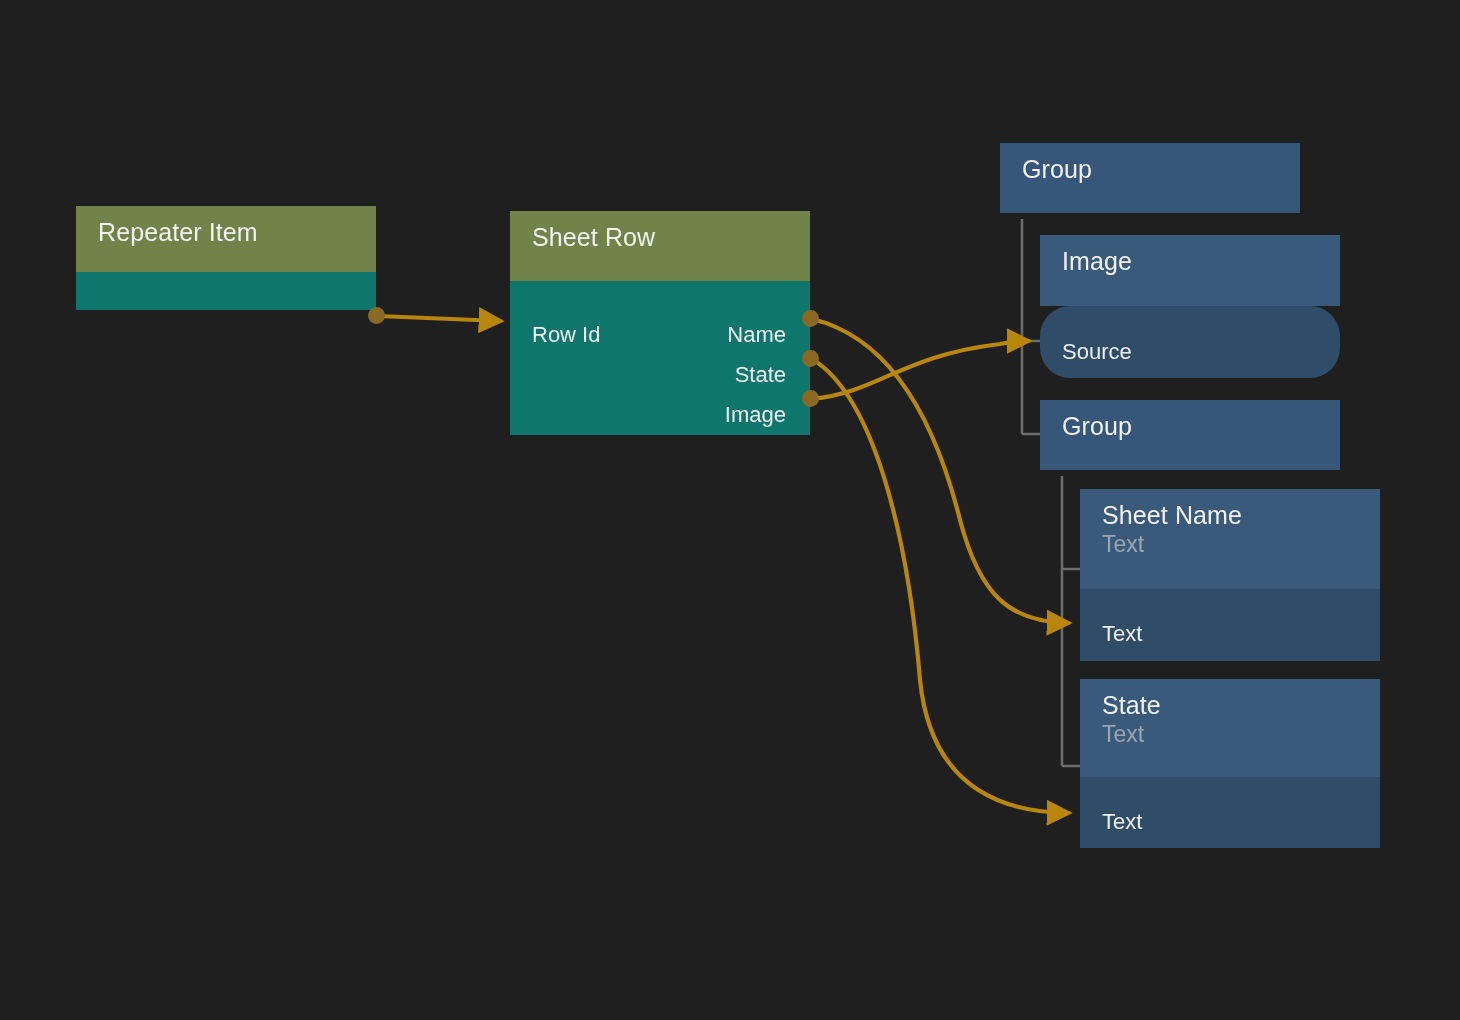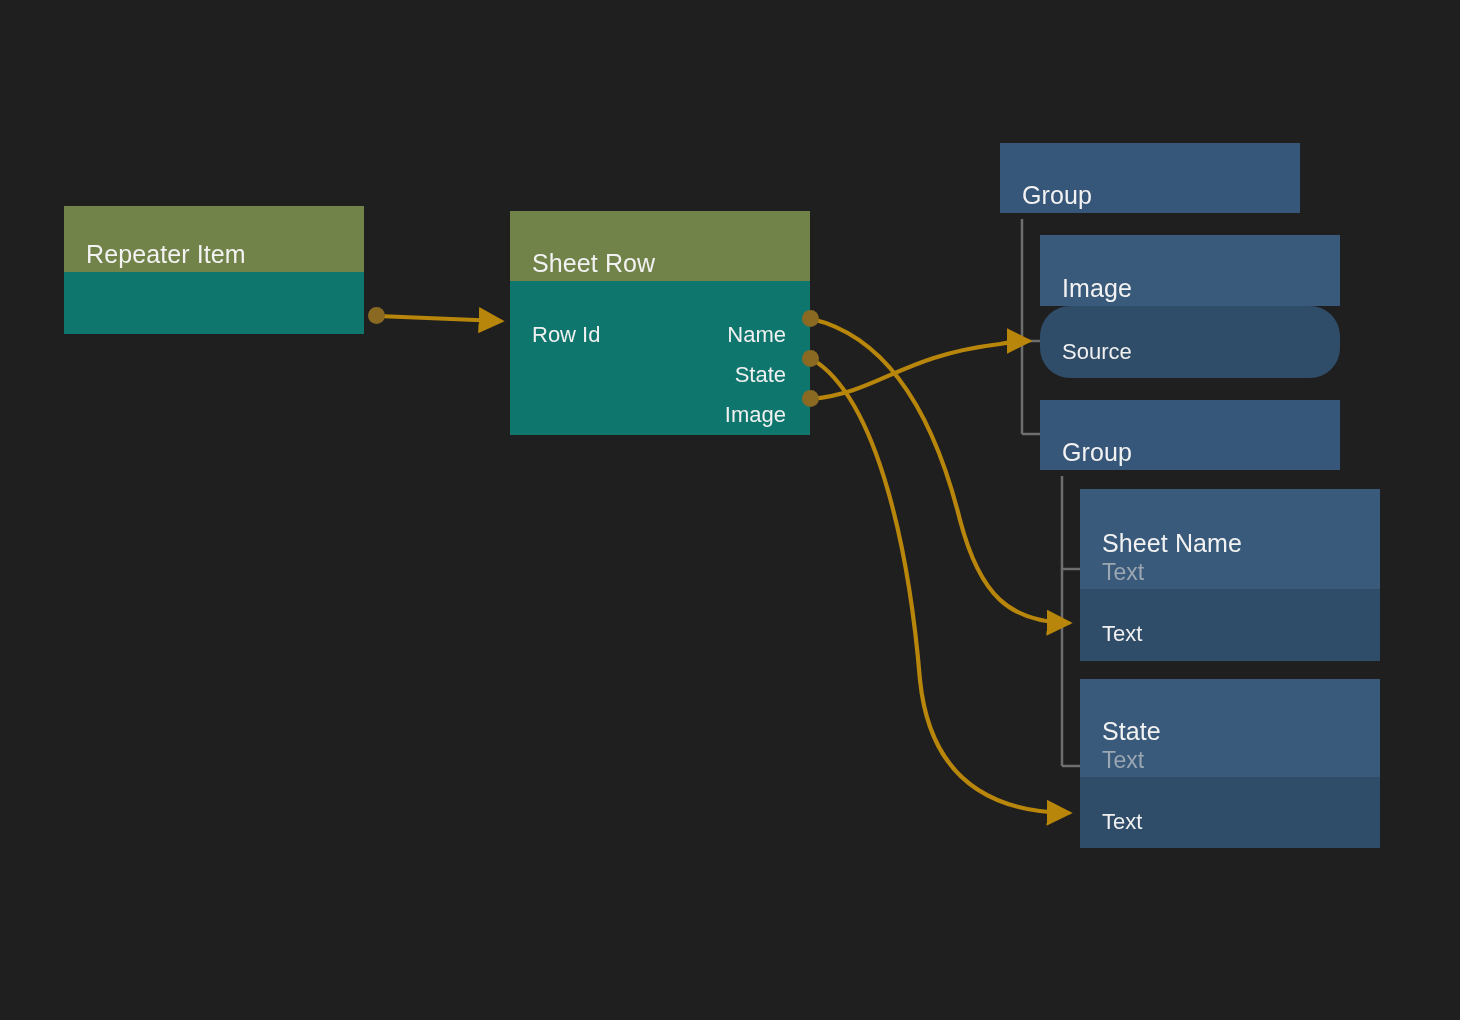--- a/index.html
+++ b/index.html
@@ -47,22 +47,22 @@
   .node {
     position: absolute;
     z-index: 2;
     box-sizing: border-box;
     overflow: hidden;
   }
   .node .hdr {
     box-sizing: border-box;
     display: flex;
     flex-direction: column;
-    justify-content: flex-end;
-    padding: 4px 22px;
+    justify-content: flex-start;
+    padding: 12px 22px;
   }
   .node .body {
     box-sizing: border-box;
     position: relative;
   }
   .title {
     color: #f2f2f2;
     font-size: 25px;
     line-height: 1.12;
     letter-spacing: 0.1px;
@@ -116,21 +116,21 @@
       <path d="M1022 219 L1022 434"></path>
       <path d="M1022 341 L1040 341"></path>
       <path d="M1022 434 L1040 434"></path>
 
       <path d="M1062 476 L1062 766"></path>
       <path d="M1062 569 L1080 569"></path>
       <path d="M1062 766 L1080 766"></path>
     </g>
   </svg>
 
-  <div class="node green" style="left:64px; top:206px; width:300px; height:128px;">
+  <div class="node green" style="left:76px; top:206px; width:300px; height:104px;">
     <div class="hdr" style="height:66px;">
       <div class="title">Repeater Item</div>
     </div>
     <div class="body" style="height:78px;">
       
     </div>
   </div>
   <div class="dot" style="left:368px; top:307px;"></div>
 
   <div class="node green" style="left:510px; top:211px; width:300px; height:224px;">

